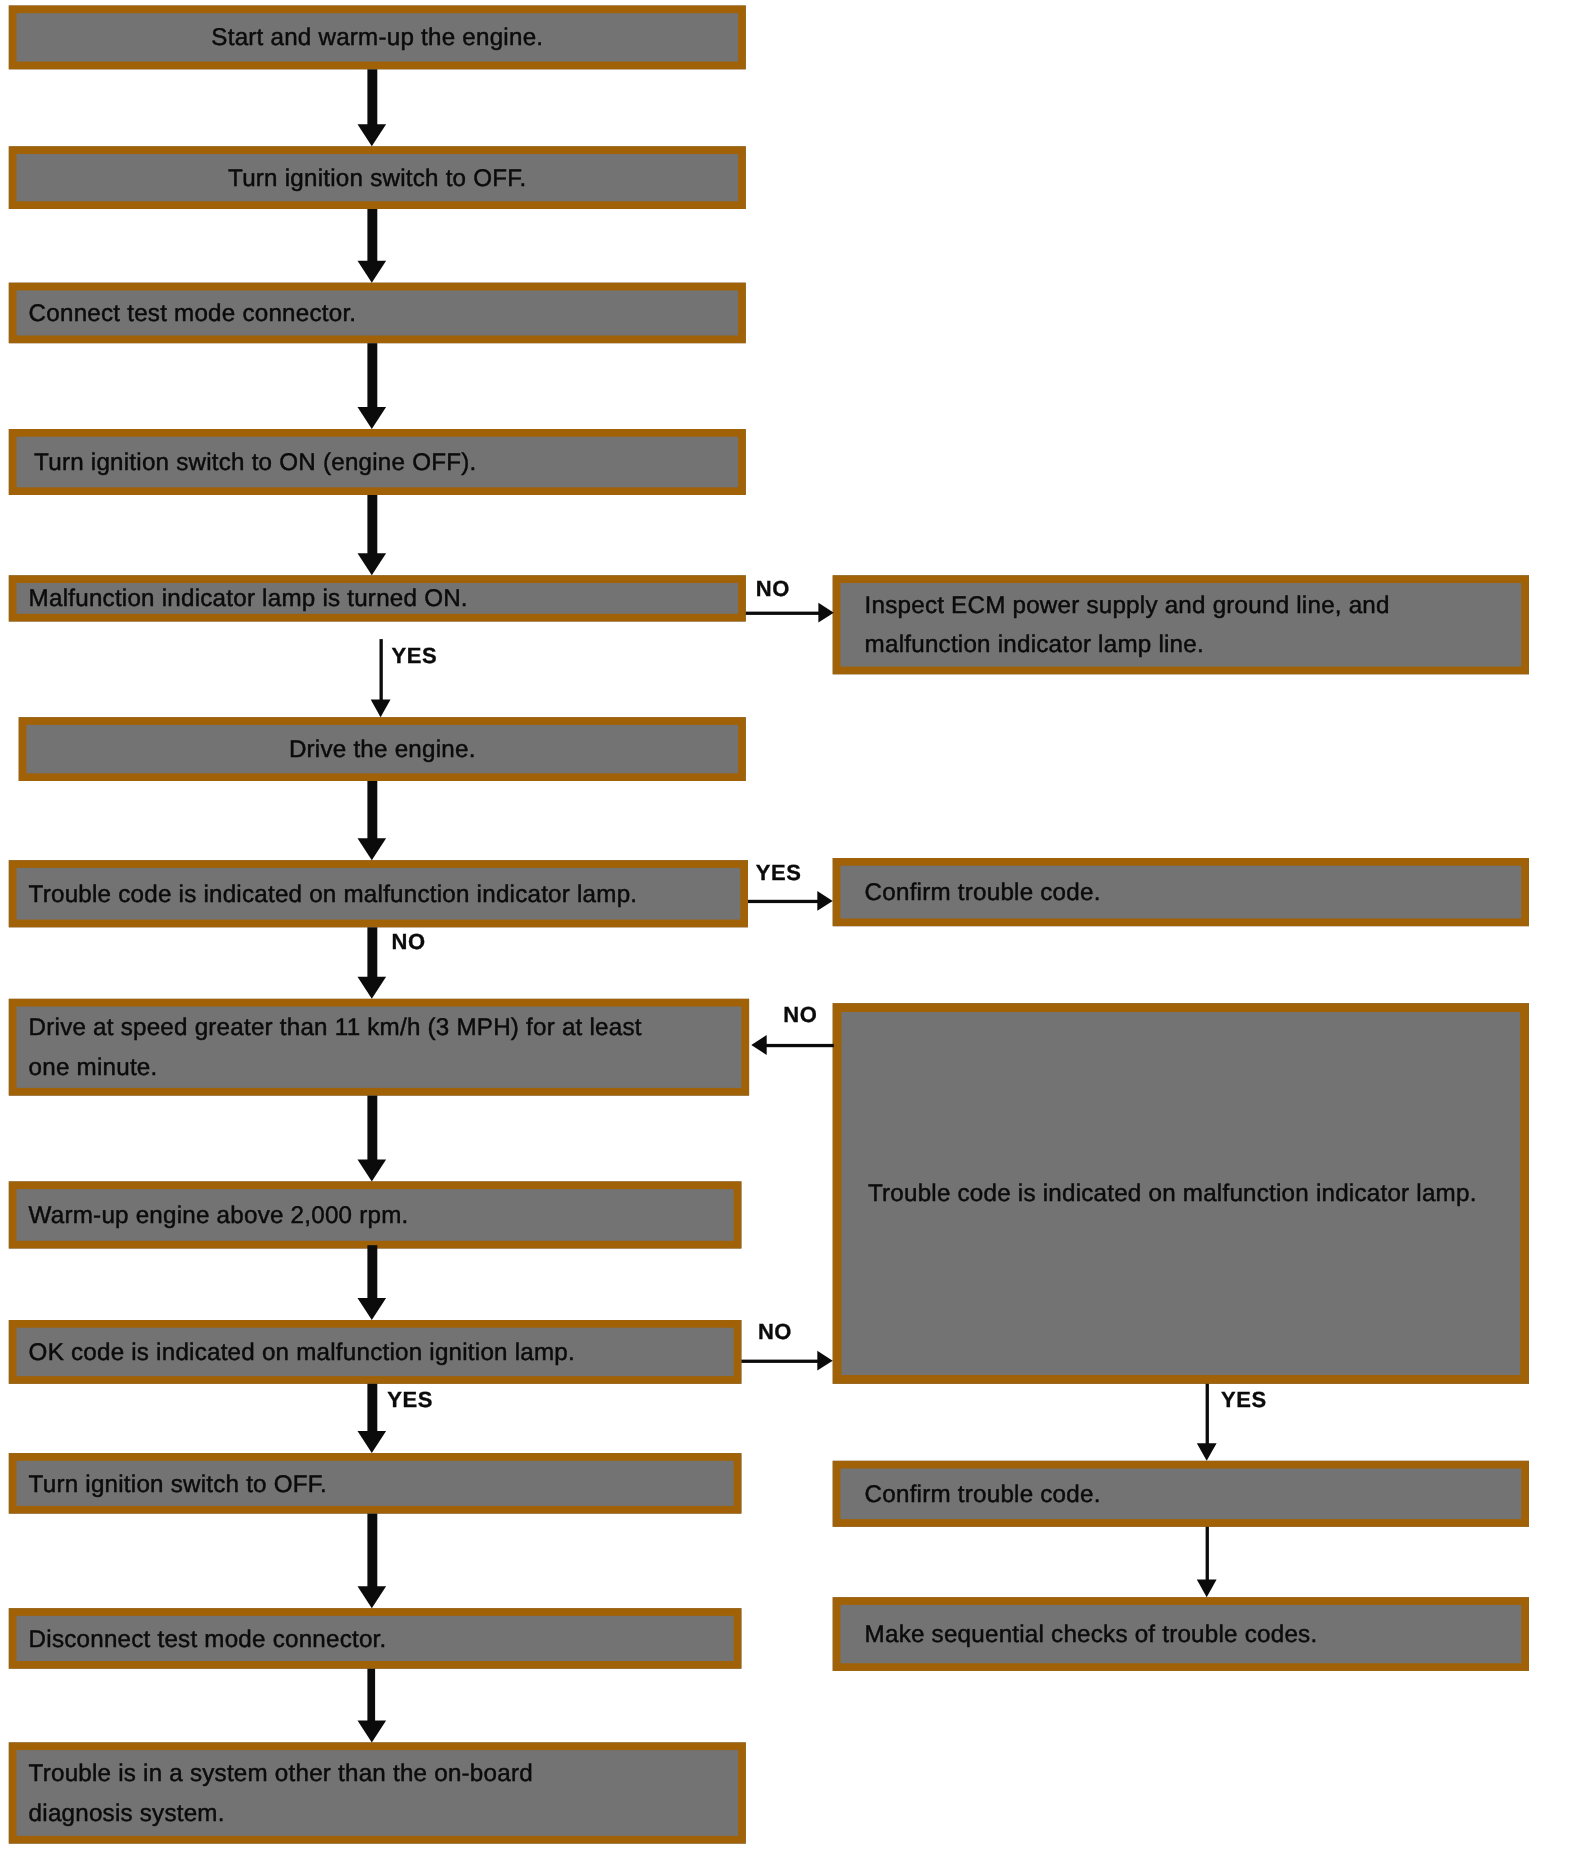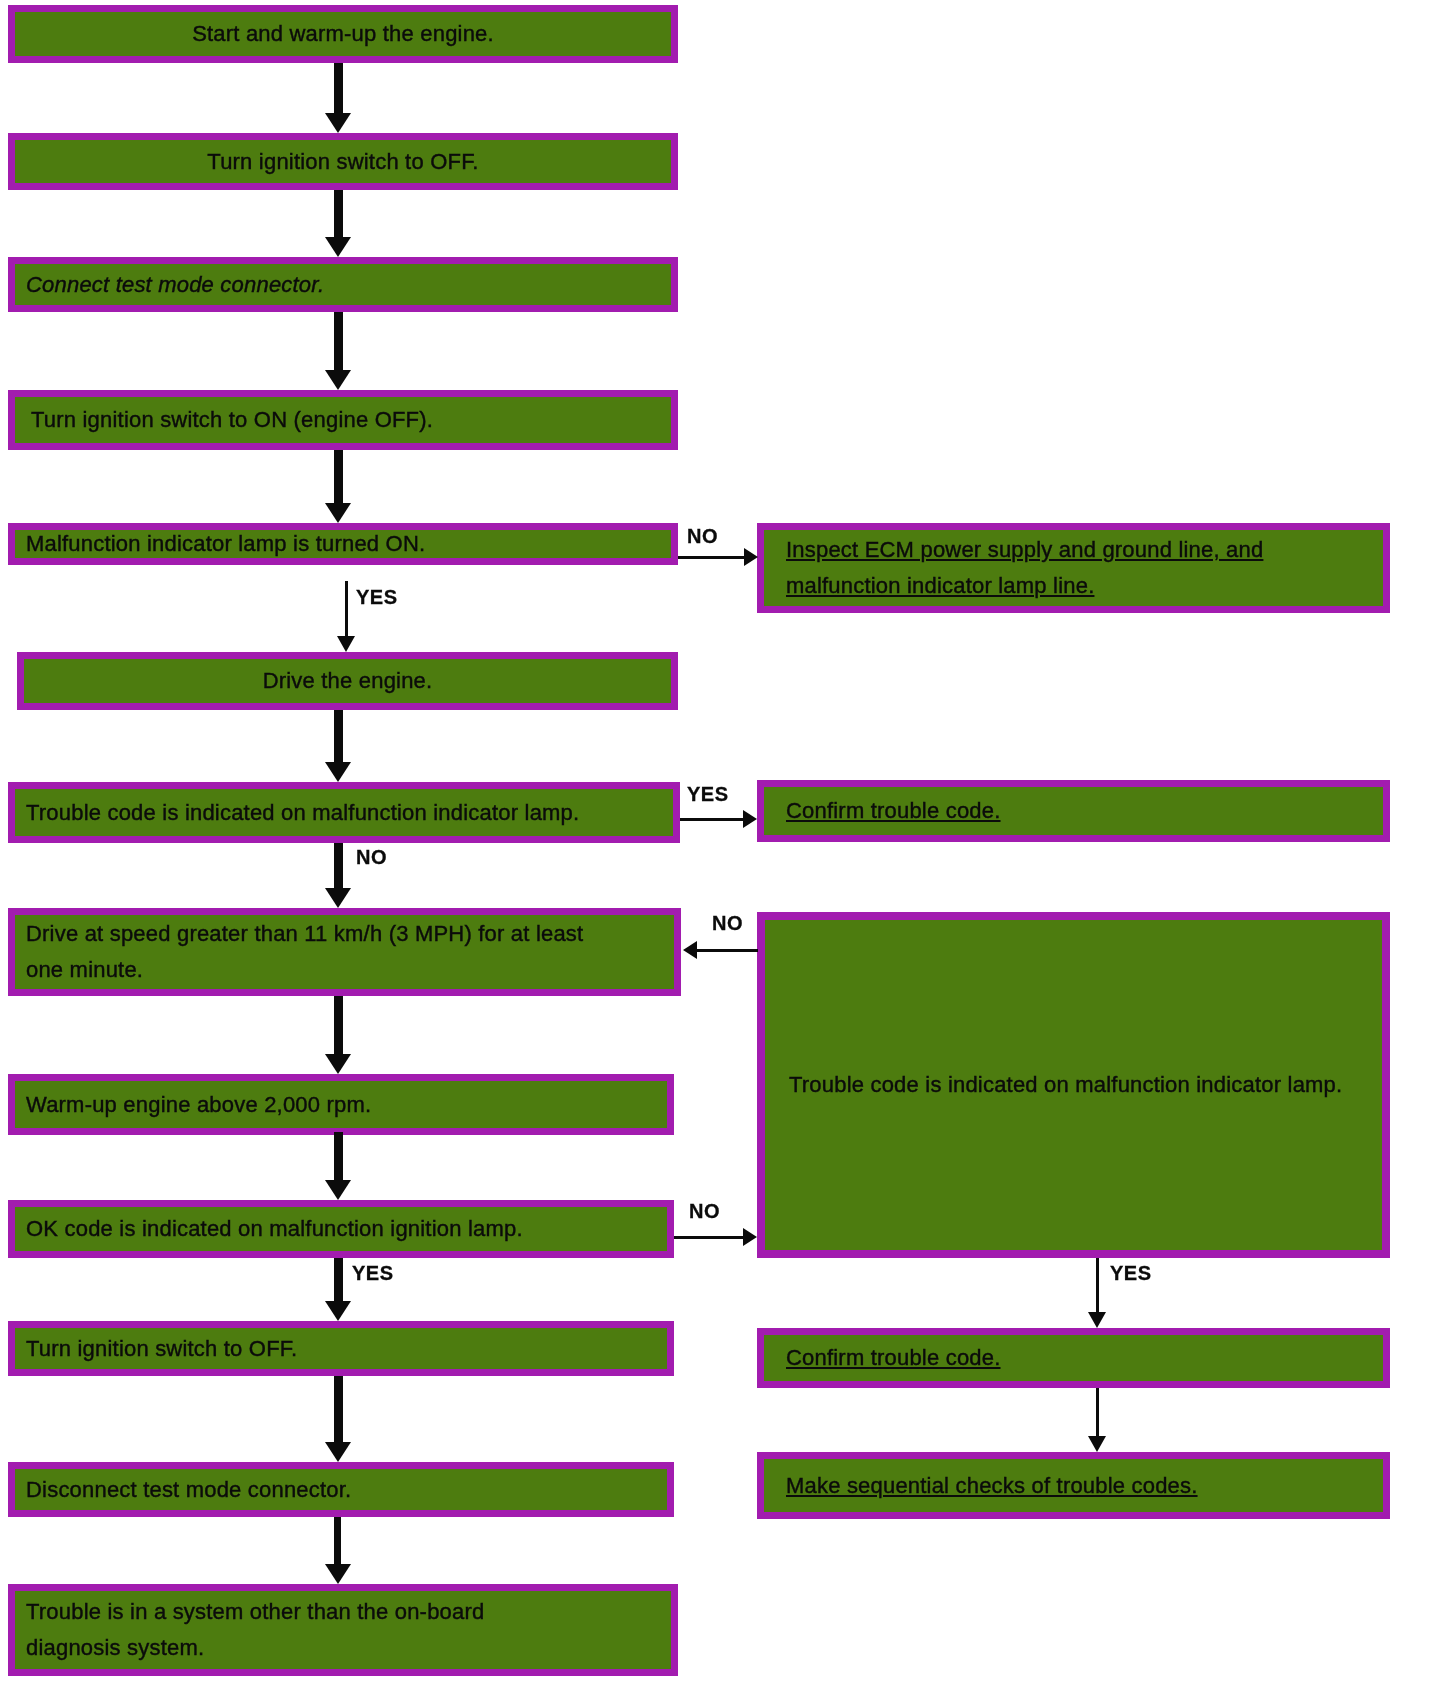--- a/index.html
+++ b/index.html
@@ -2,28 +2,28 @@
 <html><head>
 <meta charset="utf-8">
 <title>Flowchart</title>
 <style>
   html,body{margin:0;padding:0;background:#ffffff;}
   .canvas{
     position:relative;width:1440px;height:1688px;background:#ffffff;
     font-family:"Liberation Sans", sans-serif;color:#0b0b0b;overflow:hidden;
   }
   .box{
-    position:absolute;box-sizing:border-box;background:#4d7c0f;
-    border:7px solid #a21caf;display:flex;align-items:center;
+    position:absolute;box-sizing:border-box;background:#737373;
+    border:7px solid #a16207;display:flex;align-items:center;
     font-size:22px;line-height:36px;letter-spacing:0.2px;color:#0b0b0b;
     -webkit-text-stroke:0.4px #0b0b0b;
   }
   .ctr{justify-content:center;text-align:center;}
   .lft{padding-left:11px;}
-  .rpad{padding-left:22px;text-decoration:underline;}
+  .rpad{padding-left:22px;}
   .big{border-width:8px;padding-left:24px;}
   .txt{display:block;}
   .mw500 .txt{max-width:500px;}
   .mw520 .txt{max-width:520px;}
   .mw600 .txt{max-width:600px;}
   .shaft-v{position:absolute;width:9px;background:#0b0b0b;}
   .shaft-v.thin{width:3px;}
   .shaft-h{position:absolute;height:3px;background:#0b0b0b;}
   .head-down{position:absolute;width:0;height:0;
     border-left:13px solid transparent;border-right:13px solid transparent;
@@ -44,21 +44,21 @@
 <div class="canvas">
 
   <div class="box ctr" style="left:8px;top:5px;width:670px;height:58px;">
     <span class="txt">Start and warm-up the engine.</span>
   </div>
 
   <div class="box ctr" style="left:8px;top:133px;width:670px;height:57px;">
     <span class="txt">Turn ignition switch to OFF.</span>
   </div>
 
-  <div class="box lft" style="left:8px;top:257px;width:670px;height:55px;font-style:italic;">
+  <div class="box lft" style="left:8px;top:257px;width:670px;height:55px;">
     <span class="txt">Connect test mode connector.</span>
   </div>
 
   <div class="box lft" style="left:8px;top:390px;width:670px;height:60px;padding-left:16px;">
     <span class="txt">Turn ignition switch to ON (engine OFF).</span>
   </div>
 
   <div class="box lft" style="left:8px;top:523px;width:670px;height:42px;">
     <span class="txt">Malfunction indicator lamp is turned ON.</span>
   </div>

